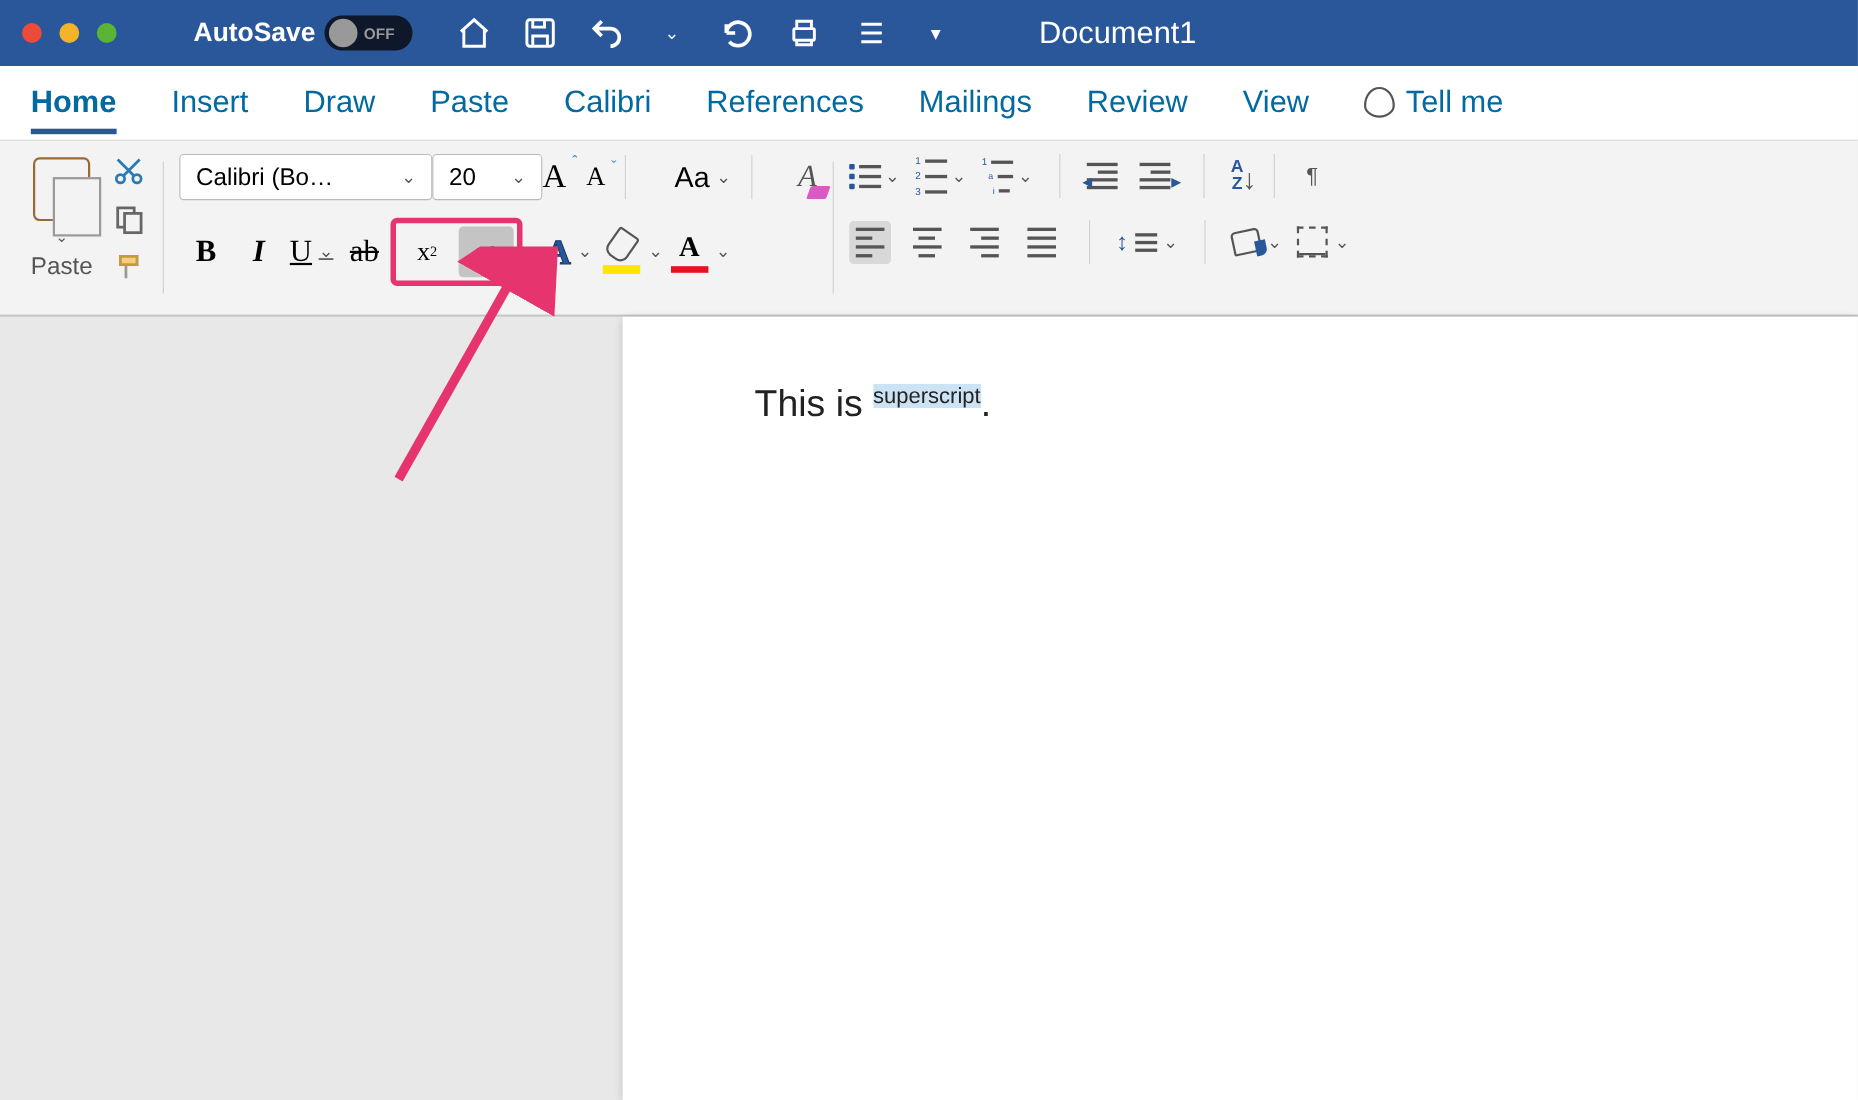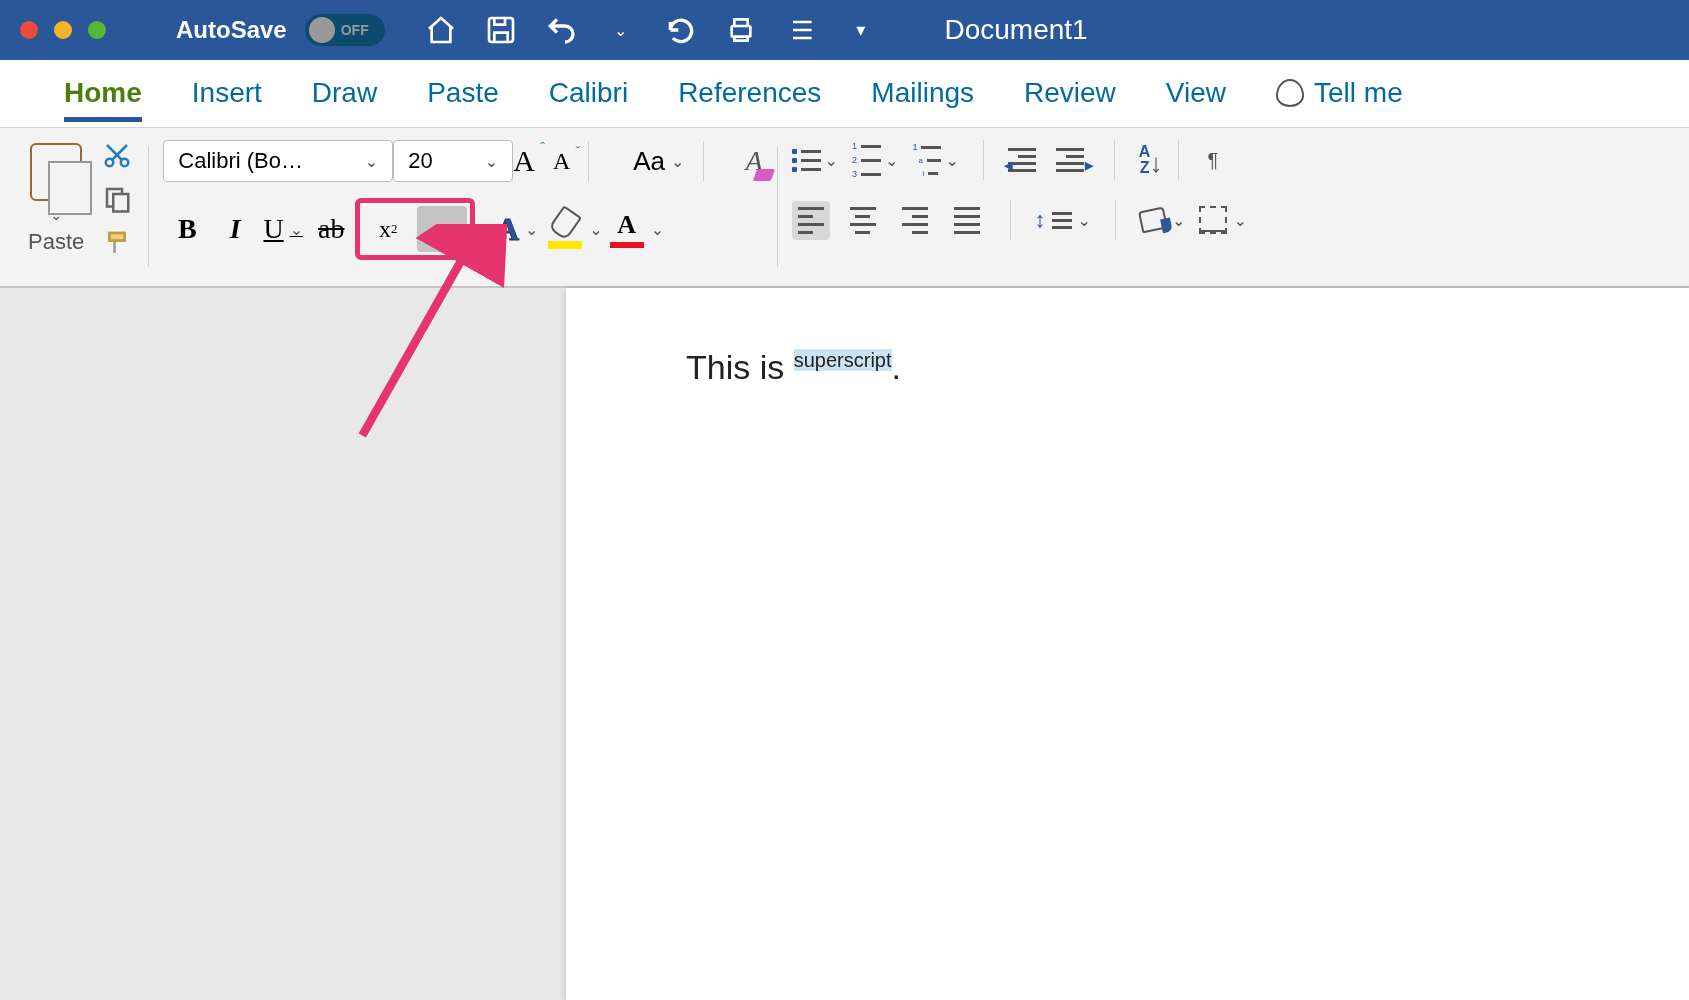--- a/index.html
+++ b/index.html
@@ -4,31 +4,31 @@
 <style>
 * { box-sizing: border-box; margin: 0; padding: 0; }
 body { font-family: -apple-system, "Segoe UI", Arial, sans-serif; background: #e8e8e8; width: 1689px; height: 1000px; overflow: hidden; }
 
 .titlebar { background: #2a579a; height: 60px; display: flex; align-items: center; padding: 0 20px; color: white; position: relative; }
 .traffic-lights { display: flex; gap: 16px; }
 .tl { width: 18px; height: 18px; border-radius: 50%; }
 .tl.red { background: #ec4b3a; }
 .tl.yellow { background: #f3b42a; }
 .tl.green { background: #5ab534; }
-.autosave { margin-left: 70px; display: flex; align-items: center; gap: 18px; font-size: 24px; font-weight: 600; }
-.autosave .toggle { width: 80px; height: 32px; background: #0c4a6e; border-radius: 16px; position: relative; display: flex; align-items: center; padding: 0 4px; }
+.autosave { margin-left: 70px; display: flex; align-items: center; gap: 8px; font-size: 24px; font-weight: 600; }
+.autosave .toggle { width: 80px; height: 32px; background: #0f172a; border-radius: 16px; position: relative; display: flex; align-items: center; padding: 0 4px; }
 .autosave .knob { width: 26px; height: 26px; background: #999; border-radius: 50%; }
 .autosave .off { color: #999; font-size: 14px; font-weight: 700; margin-left: 6px; }
 .qat { display: flex; align-items: center; gap: 28px; margin-left: 40px; }
 .qat .icon { width: 32px; height: 32px; display: flex; align-items: center; justify-content: center; font-size: 26px; }
 .doc-title { position: absolute; left: 50%; transform: translateX(100px); font-size: 28px; font-weight: 400; }
 
 .tabs { background: #fff; display: flex; align-items: center; gap: 50px; padding: 12px 28px 0 28px; height: 68px; border-bottom: 1px solid #d4d4d4; }
 .tab { font-size: 28px; font-weight: 400; color: #0369a1; padding-bottom: 8px; border-bottom: 5px solid transparent; cursor: pointer; }
-.tab.active { font-weight: 700; color: #4d7c0f; border-bottom-color: #2a579a; margin-left: 36px; }
+.tab.active { font-weight: 700; color: #0369a1; border-bottom-color: #2a579a; }
 .tellme { display: flex; align-items: center; gap: 10px; }
 .bulb { width: 28px; height: 28px; border: 2px solid #555; border-radius: 50% 50% 50% 50% / 60% 60% 40% 40%; position: relative; }
 
 .ribbon { background: #f3f3f3; display: flex; align-items: flex-start; padding: 12px 14px; height: 160px; border-bottom: 2px solid #c4c4c4; }
 .ribbon-group { display: flex; flex-direction: column; align-items: center; height: 100%; padding: 0 14px; }
 .group-sep { width: 1px; height: 120px; background: #d0d0d0; align-self: center; }
 
 .paste-stack { display: flex; align-items: center; gap: 10px; }
 .paste-main { display: flex; flex-direction: column; align-items: center; gap: 6px; }
 .clipboard-icon { position: relative; width: 52px; height: 58px; }
@@ -36,21 +36,21 @@
 .clipboard-icon .sheet { position: absolute; top: 18px; left: 18px; width: 44px; height: 54px; border: 2.5px solid #999; background: #f3f3f3; }
 .paste-label { font-size: 22px; color: #555; }
 .paste-side { display: flex; flex-direction: column; gap: 14px; margin-left: 6px; }
 .side-icon { width: 34px; height: 30px; display:flex; align-items:center; justify-content:center; }
 .scissors svg, .copy-icon svg, .brush-icon svg { width: 30px; height: 30px; }
 
 .font-row1 { display: flex; align-items: center; }
 .font-row2 { display: flex; align-items: center; gap: 0; margin-top: 16px; }
 .font-select, .size-select { display: flex; align-items: center; background: #fff; border: 1px solid #bbb; border-radius: 4px; height: 42px; padding: 0 14px; font-size: 22px; gap: 12px; }
 .font-select { width: 230px; justify-content: space-between; }
-.size-select { width: 120px; justify-content: space-between; }
+.size-select { width: 100px; justify-content: space-between; }
 .chevdown { font-size: 16px; color: #555; }
 .bigA { font-size: 30px; font-family: "Times New Roman", serif; position: relative; }
 .bigA .caret { font-size: 14px; position: absolute; top: -4px; right: -10px; }
 .aa-btn { font-size: 26px; display: flex; align-items: center; gap: 6px; margin-left: 26px; }
 .clearfmt { margin-left: 24px; position: relative; }
 .clearfmt .letter { font-size: 28px; font-style: italic; font-family: serif; color: #555; }
 .clearfmt .eraser { position: absolute; bottom: -4px; right: -10px; width: 18px; height: 12px; background: #d85bc4; transform: skewX(-20deg); border-radius: 2px; }
 
 .fmt-btn { width: 48px; height: 48px; display: flex; align-items: center; justify-content: center; font-size: 28px; }
 .fmt-b { font-weight: 800; font-family: serif; }

